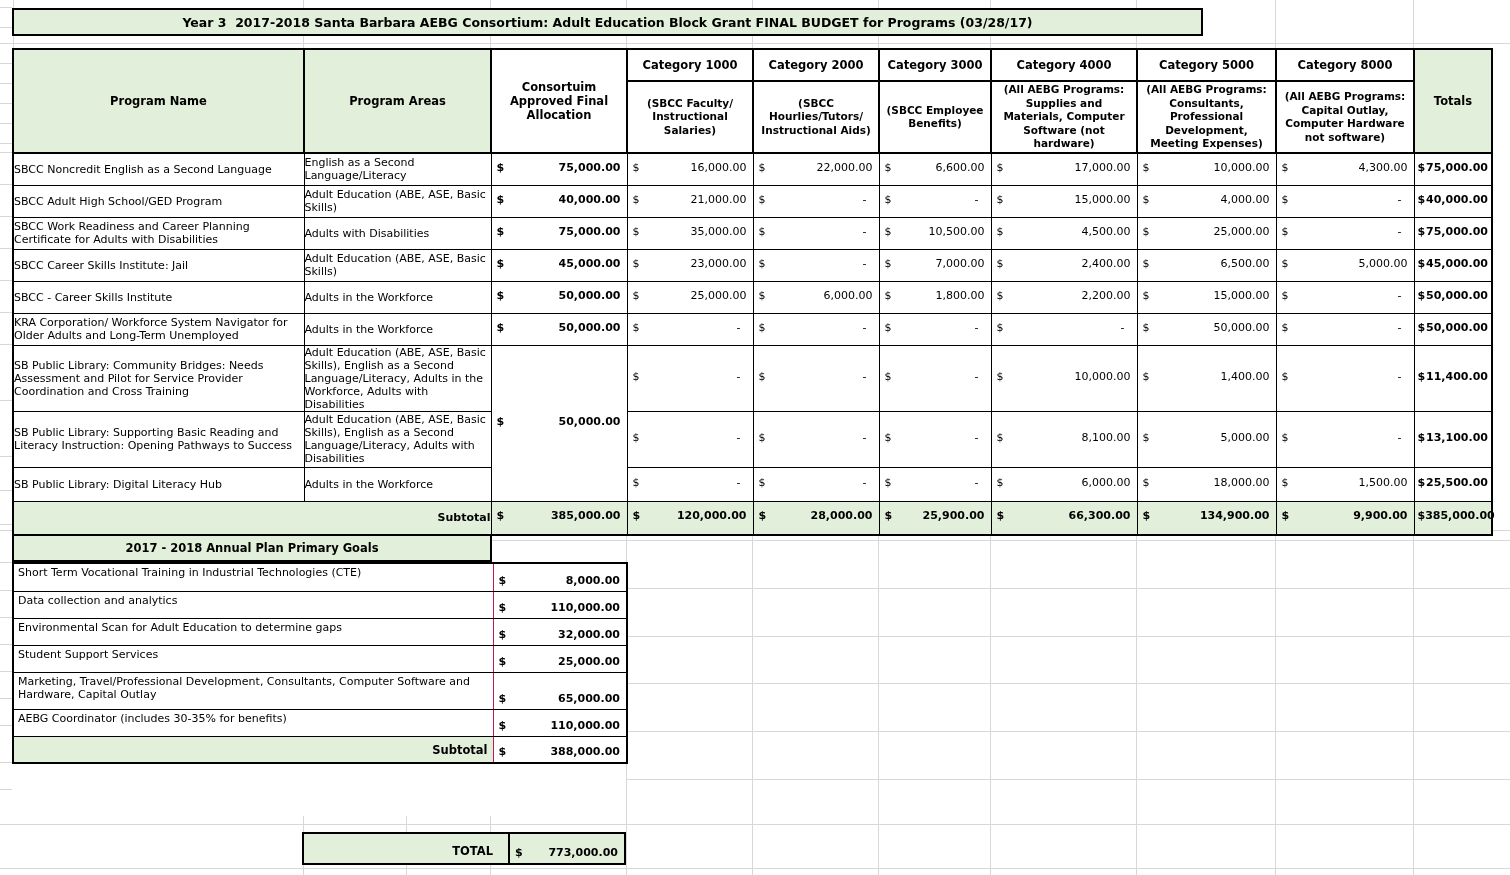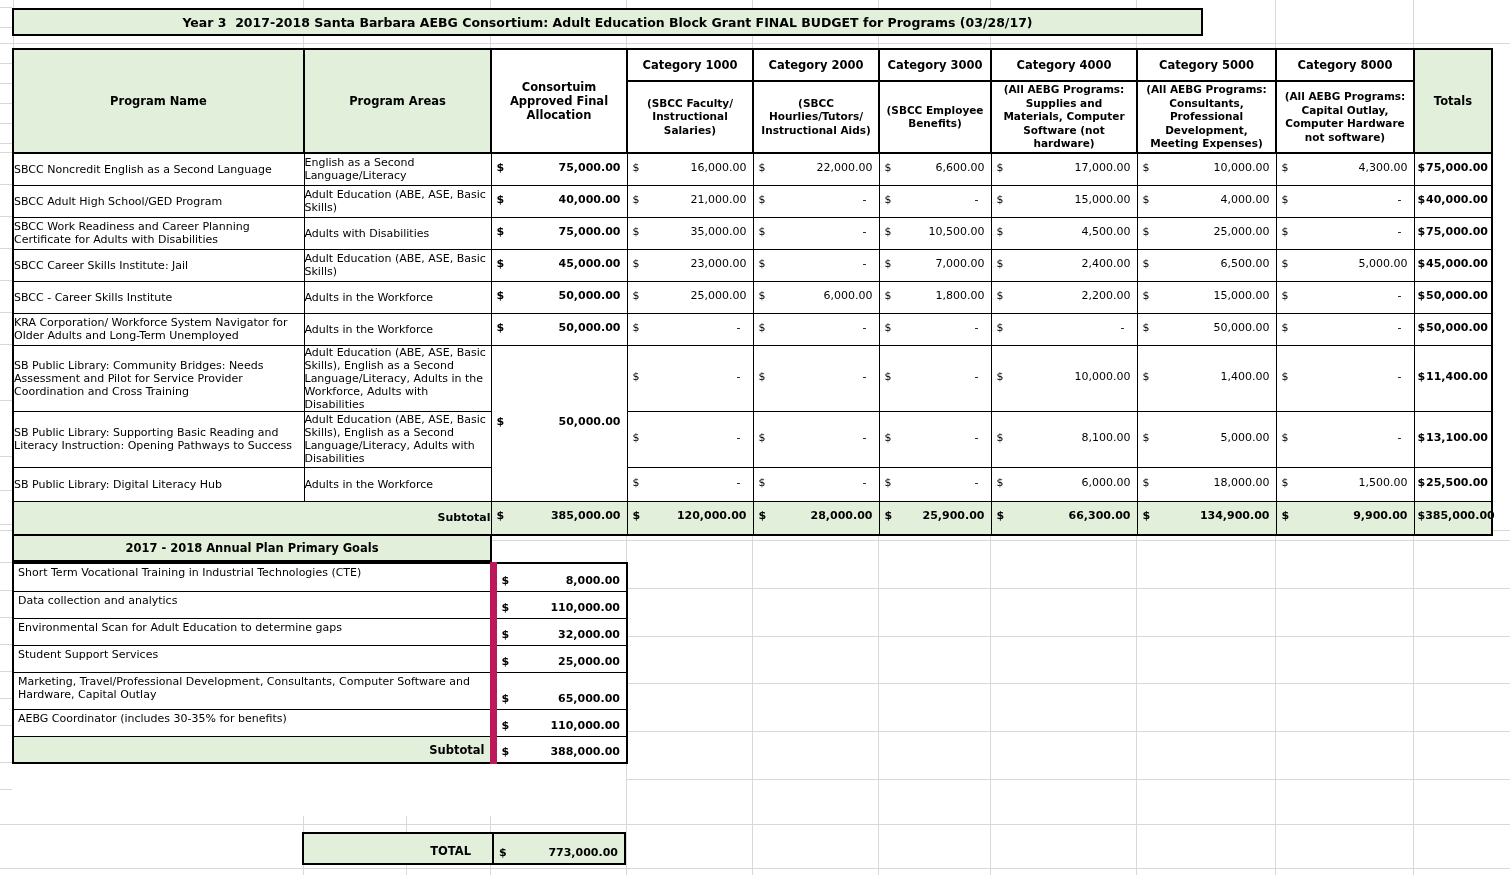--- a/index.html
+++ b/index.html
@@ -32,31 +32,31 @@
   tr.subtotal td{background:#e2efda;border-top:1.5px solid #000;}
   tr.subtotal .money{font-weight:bold;}
   td.sublabel{font-weight:bold;text-align:right;vertical-align:bottom;padding:0 5px 5px 0;font-size:11.5px;}
   
   .goalshead{position:absolute;left:12px;top:534px;width:480px;height:28px;background:#e2efda;
              border:2.5px solid #000;box-sizing:border-box;display:flex;align-items:center;justify-content:center;
              font-size:11.5px;font-weight:bold;}
   table.goals{position:absolute;left:12px;top:562px;width:614px;border-collapse:collapse;table-layout:fixed;
               border:2.5px solid #000;}
   table.goals td{border:1px solid #000;font-size:11px;padding:0;}
-  table.goals td.glabel{border-right:7px solid #be185d;vertical-align:top;padding:2px 4px;line-height:13.5px;}
+  table.goals td.glabel{border-right:1px solid #be185d;vertical-align:top;padding:2px 4px;line-height:13.5px;}
   table.goals td.gval{vertical-align:bottom;}
   table.goals .money{font-weight:bold;}
   table.goals tr.gsub td{border-top:1.5px solid #000;}
   table.goals tr.gsub td.glabel{background:#e2efda;font-weight:bold;text-align:right;vertical-align:bottom;
                                 padding:0 5px 5px 0;font-size:11.5px;}
   
   .grandtotal{position:absolute;left:302px;top:832px;width:324px;height:33px;border:2.5px solid #000;
               box-sizing:border-box;display:flex;background:#e2efda;}
   .grandtotal .gtlabel{width:188px;display:flex;align-items:flex-end;justify-content:flex-end;
-                       font-weight:bold;font-size:11.5px;padding:0 21px 5px 0;box-sizing:border-box;}
+                       font-weight:bold;font-size:11.5px;padding:0 15px 5px 0;box-sizing:border-box;margin-left:16px;}
   .grandtotal .gtval{flex:1;border-left:2px solid #000;display:flex;align-items:flex-end;box-sizing:border-box;}
   .grandtotal .gtval .money{width:100%;font-weight:bold;font-size:11px;}
 </style>
 </head>
 <body>
 
 <div class="sheet">
   <div class="gridlayer">
       <div style="left: 13px; top: 0px; width: 1px; height: 48px;"></div>
       <div style="left: 303px; top: 0px; width: 1px; height: 48px;"></div>

